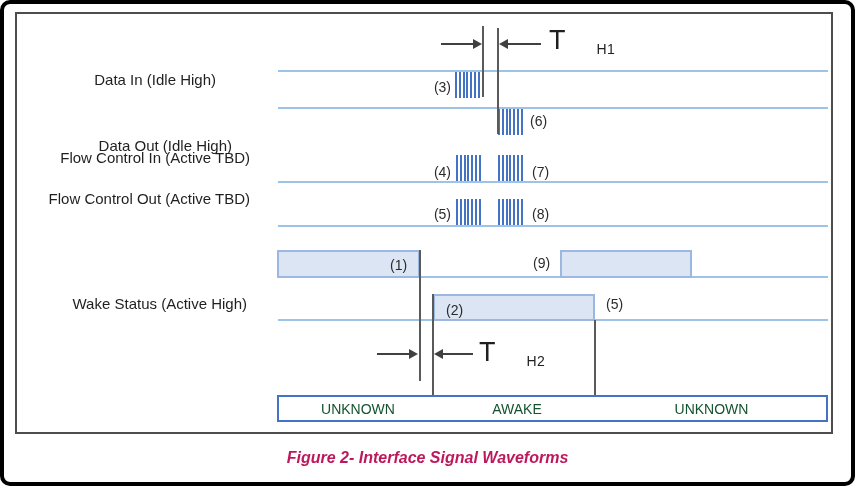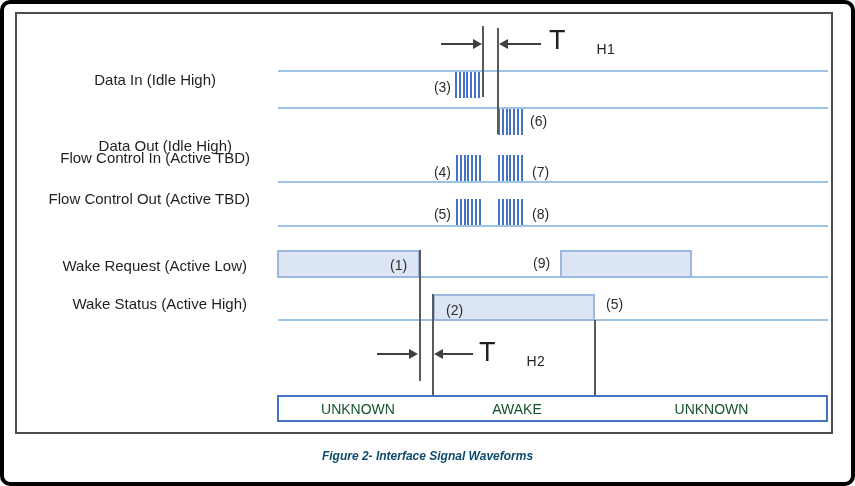--- a/index.html
+++ b/index.html
@@ -25,36 +25,35 @@
   .tbig{font-size:27px;font-weight:400;}
   .tsub{font-size:14px;position:relative;top:5px;letter-spacing:0.5px;padding-left:31px;}
 
   .statebox{position:absolute;left:277px;top:395px;width:551px;height:27px;border:2px solid #4472c4;
             box-sizing:border-box;display:flex;background:#fff;}
   .statecell{display:flex;align-items:center;justify-content:center;font-size:14px;color:#14532d;height:100%;}
   .statecell.c1{width:158px;}
   .statecell.c2{width:160px;}
   .statecell.c3{flex:1;}
 
-  .caption{position:absolute;left:0;right:0;top:449px;text-align:center;font-size:12px;font-style:italic;
-           font-weight:bold;color:#0c4a6e;}
+  .caption{position:absolute;left:0;right:0;top:449px;text-align:center;font-size:16px;font-style:italic;
+           font-weight:bold;color:#be185d;}
 </style>
 </head>
 <body>
 
 <div class="frame"></div>
 <div class="figbox"></div>
 
 <div class="canvas">
 
   <div class="siglabel" style="right:639px;top:63px;margin-top:8px;">Data In (Idle High)</div>
   <div class="siglabel" style="right:623px;top:97px;margin-top:40px;">Data Out (Idle High)</div>
   <div class="siglabel" style="right:605px;top:149px;margin-left:40px;">Flow Control In (Active TBD)</div>
   <div class="siglabel" style="right:605px;top:190px;">Flow Control Out (Active TBD)</div>
-  <div class="siglabel" style="right:608px;top:257px;">Wake Request (Active Low)</div>
   <div class="siglabel" style="right:608px;top:295px;">Wake Status (Active High)</div>
 
   <div class="baseline" style="left:278px;top:70px;width:550px;"></div>
   <div class="baseline" style="left:278px;top:107px;width:550px;"></div>
   <div class="baseline" style="left:278px;top:181px;width:550px;"></div>
   <div class="baseline" style="left:278px;top:225px;width:550px;"></div>
   <div class="baseline" style="left:278px;top:276px;width:550px;"></div>
   <div class="baseline" style="left:278px;top:319px;width:550px;"></div>
 
   <div class="burst" style="left:455px;top:72px;"></div>

